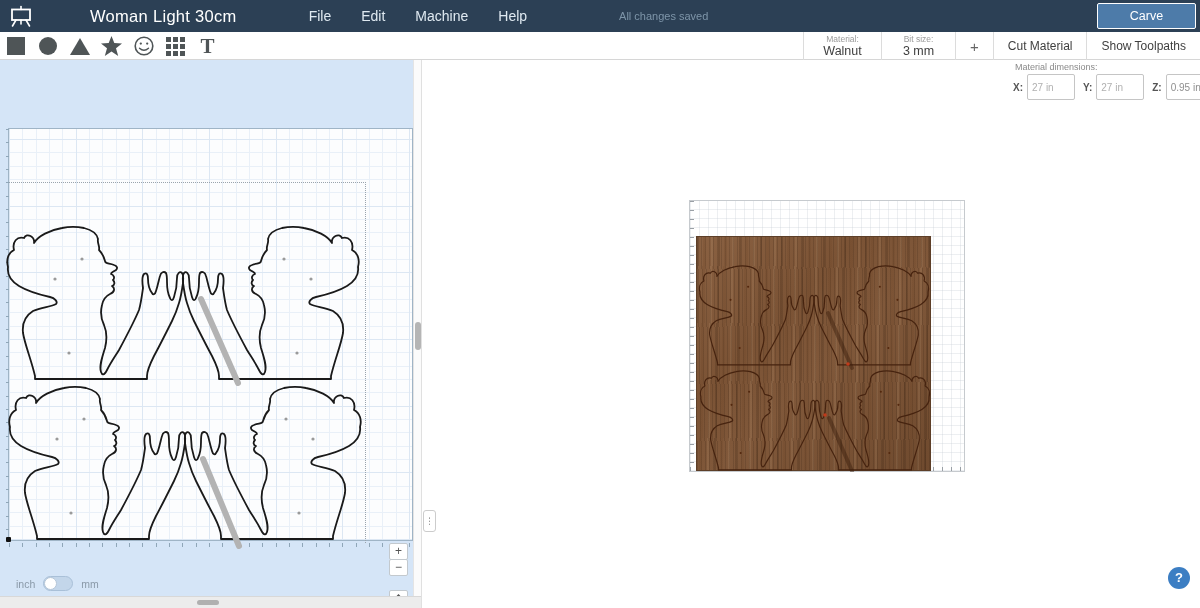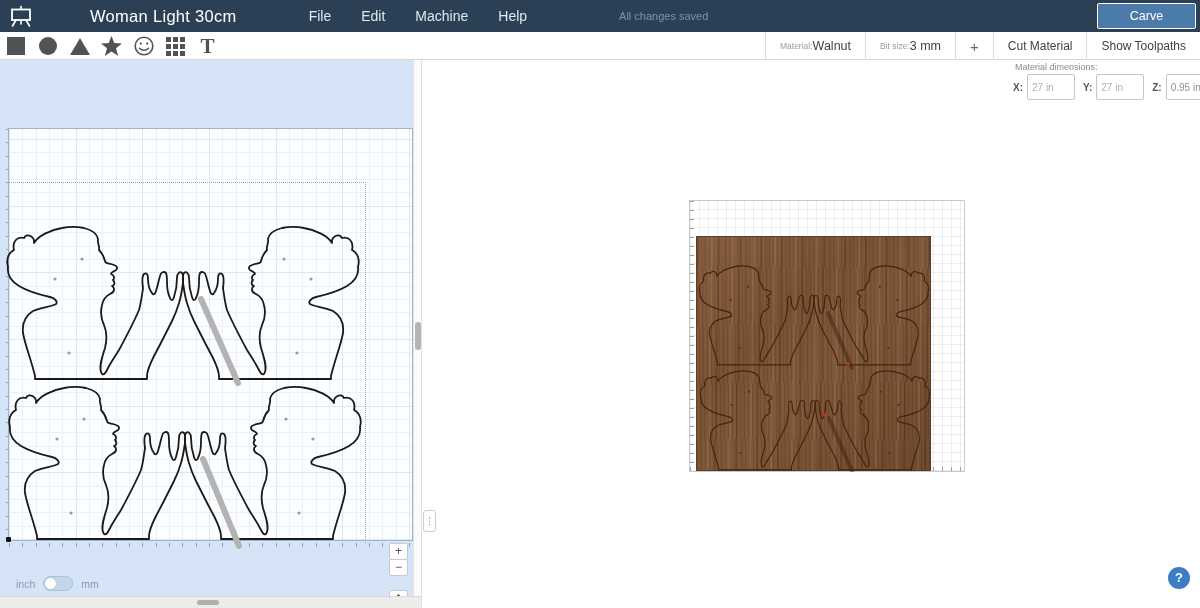--- a/index.html
+++ b/index.html
@@ -23,21 +23,21 @@
   .toolbar { position:absolute; left:0; top:32px; width:1200px; height:28px;
              background:#fff; border-bottom:1px solid #d6d6d6; }
   .shape-tools { position:absolute; left:5px; top:0; height:28px; display:flex;
                  align-items:center; gap:11px; }
   .tool { width:21px; height:24px; display:flex; align-items:center; justify-content:center; cursor:pointer; }
   .sq { width:18px; height:18px; background:#4f5557; }
   .ci { width:18px; height:18px; background:#4f5557; border-radius:50%; }
   .t-letter { font-family:"Liberation Serif", serif; font-size:21px; font-weight:bold;
               color:#4f5557; line-height:22px; }
   .tb-right { position:absolute; right:0; top:0; height:28px; display:flex; }
-  .tb-cell { border-left:1px solid #dcdcdc; height:28px; display:flex; flex-direction:row;
+  .tb-cell { border-left:1px solid #dcdcdc; height:28px; display:flex; flex-direction:column;
              align-items:center; justify-content:center; padding:0 14px; cursor:pointer; }
   .tb-cell .lbl { font-size:8.5px; color:#9a9a9a; line-height:10px; }
   .tb-cell .val { font-size:12.5px; color:#3f3f3f; line-height:14px; }
   .tb-cell.single { justify-content:center; }
   .tb-cell.single span { font-size:12px; color:#3f3f3f; }
   .tb-cell.plus span { font-size:15px; color:#666; }
 
   
   .left-panel { position:absolute; left:0; top:60px; width:421px; height:548px;
                 background:#d5e5f7; }

